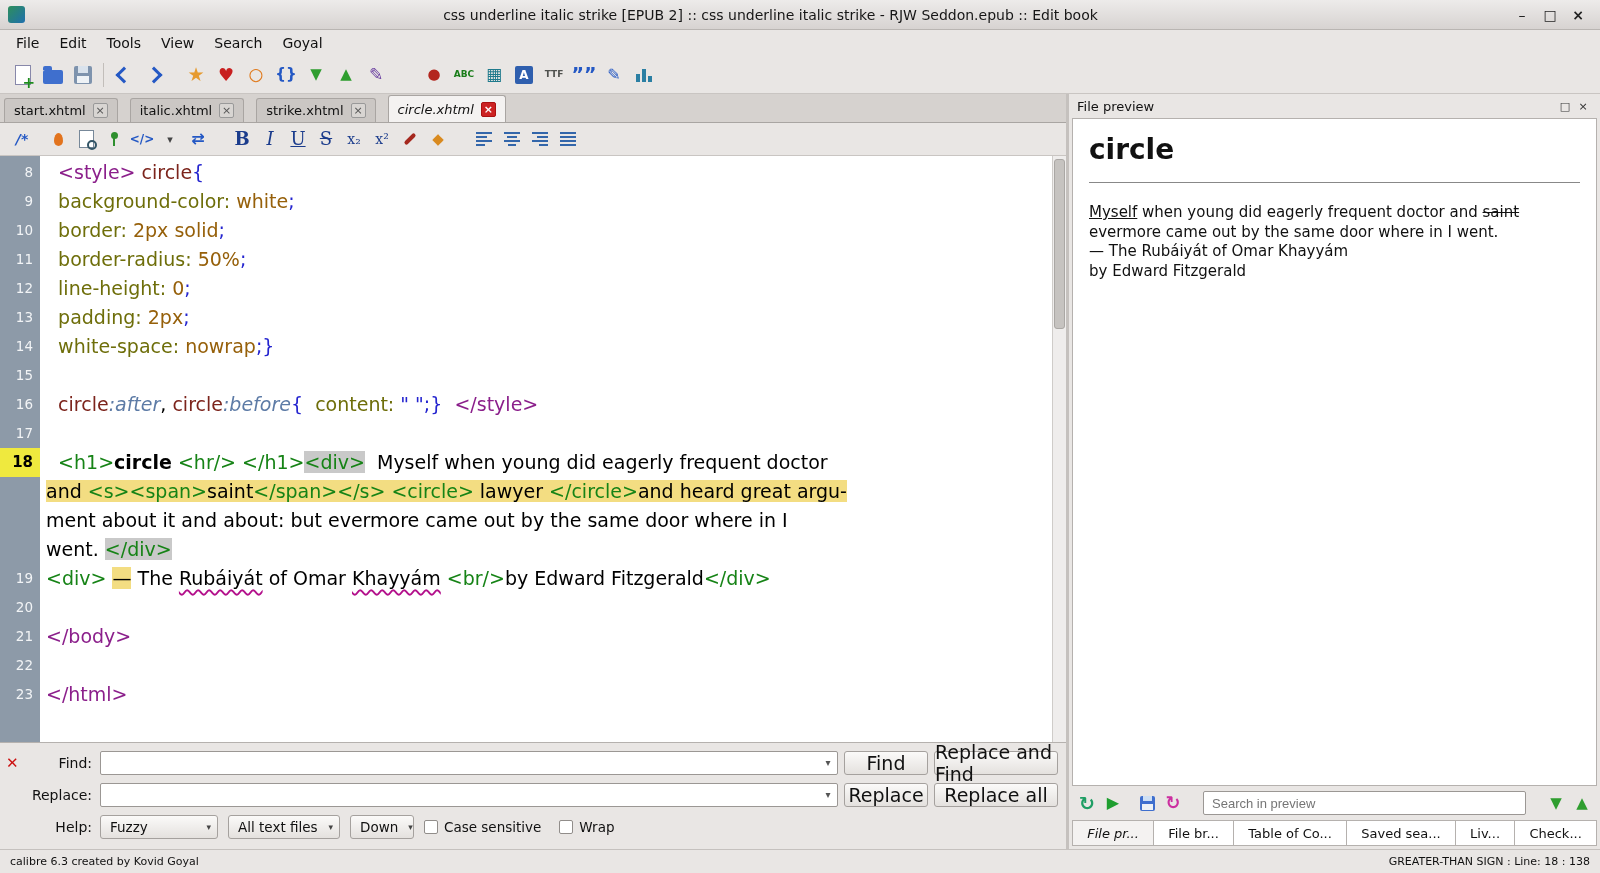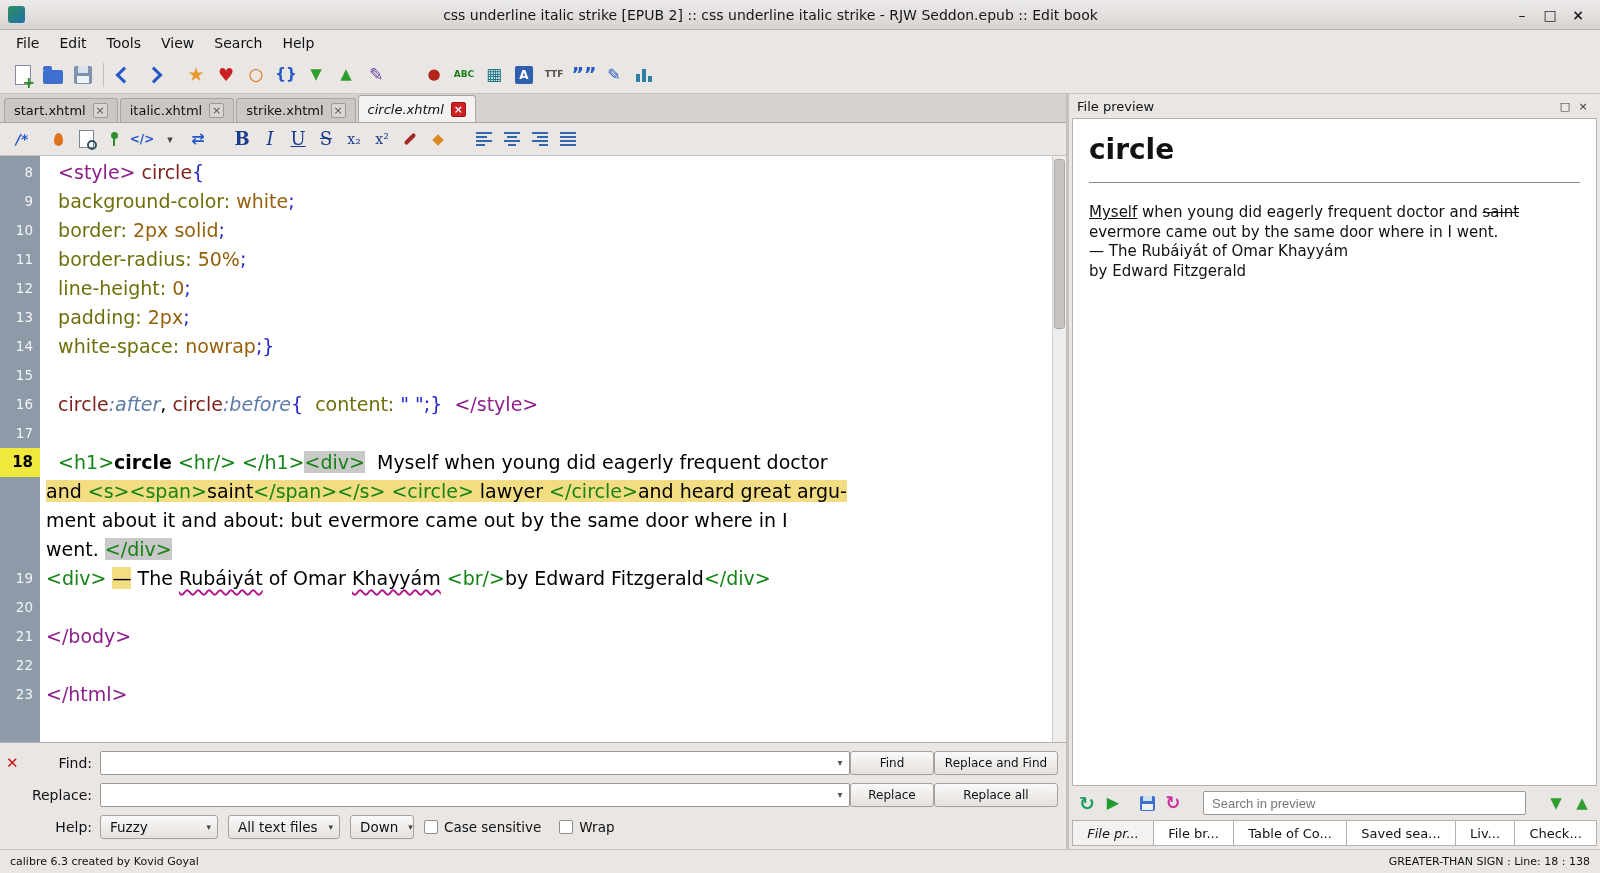--- a/index.html
+++ b/index.html
@@ -57,21 +57,21 @@
   .al-just{background-image:linear-gradient(#36a,#36a),linear-gradient(#36a,#36a),linear-gradient(#36a,#36a),linear-gradient(#36a,#36a);
      background-size:16px 2px,16px 2px,16px 2px,16px 2px;background-position:0 0,0 4px,0 8px,0 12px}
 
   
   #main{position:absolute;top:94px;left:0;right:0;bottom:24px;display:flex}
   #left{width:1066px;flex:none;display:flex;flex-direction:column}
   #splitter{width:3px;background:#c5c1be;flex:none}
   #right{flex:1;display:flex;flex-direction:column;background:#e9e6e4;min-width:0}
 
   
-  #tabbar{height:29px;display:flex;align-items:flex-end;background:#d6d2cf;padding:2px 4px 0;gap:2px;
+  #tabbar{height:29px;display:flex;align-items:flex-end;background:#d6d2cf;padding:2px 4px 0;gap:12px;
           border-bottom:1px solid #a9a5a2;box-sizing:border-box}
   .tab{height:24px;display:flex;align-items:center;gap:7px;padding:0 9px;background:#cbc7c4;
        border:1px solid #a9a5a2;border-bottom:none;border-radius:3px 3px 0 0;font-size:13px;box-sizing:border-box}
   .tab.active{background:#f4f2f1;height:27px}
   .tab-label.mod{font-style:italic}
   .tab-close{width:15px;height:15px;border:1px solid #999;background:#d8d5d2;color:#555;display:inline-flex;
        align-items:center;justify-content:center;font-size:11px;border-radius:2px;box-sizing:border-box}
   .tab-close.mod{background:#cc2222;border-color:#a11;color:#fff;font-weight:bold}
 
   #edtoolbar{height:33px;display:flex;align-items:center;background:#e9e6e4;border-bottom:1px solid #c9c5c2;
@@ -103,21 +103,21 @@
 
   
   #findpanel{height:106px;flex:none;background:#e9e6e4;padding:7px 8px 4px 6px;box-sizing:border-box}
   .fp-row{display:flex;align-items:center;height:25px;margin-bottom:7px}
   .fp-x{width:22px;color:#cc1111;font-weight:bold;font-size:15px;text-align:left;flex:none}
   .fp-label{width:64px;text-align:right;padding-right:8px;font-size:14px;flex:none}
   .combo-input{flex:1;height:24px;background:#fff;border:1px solid #9b9794;border-radius:2px;display:flex;align-items:center;min-width:0;box-sizing:border-box}
   .combo-input input{flex:1;border:none;outline:none;height:20px;padding:0 6px;font-size:13px;background:transparent;min-width:0}
   .combo-arrow{width:18px;text-align:center;color:#555;font-size:10px;flex:none}
   .btn{height:24px;border:1px solid #a5a19e;border-radius:3px;background:linear-gradient(#fbfaf9,#e4e1de);
-       font-size:12px;display:inline-flex;align-items:center;justify-content:center;flex:none;box-sizing:border-box}
+       font-size:19px;display:inline-flex;align-items:center;justify-content:center;margin-left:6px;flex:none;box-sizing:border-box}
   .btn.w1{width:84px}.btn.w2{width:124px}
   .combo{height:24px;border:1px solid #a5a19e;border-radius:3px;background:linear-gradient(#fbfaf9,#e4e1de);
        display:inline-flex;align-items:center;padding:0 6px 0 9px;font-size:13.5px;margin-right:10px;flex:none;box-sizing:border-box}
   .combo .arr{padding-left:10px;font-size:9px;color:#444}
   .combo.cw1{width:118px}.combo.cw2{width:112px}.combo.cw3{width:64px}
   .combo span:first-child{flex:1;text-align:left}
   .cb{display:inline-flex;align-items:center;margin-right:18px;font-size:13.5px;flex:none}
   .cbbox{width:14px;height:14px;border:1px solid #918d8a;background:#fff;border-radius:2px;margin-right:6px;box-sizing:border-box}
 
   
@@ -156,21 +156,21 @@
   <span class="win-btn">□</span>
   <span class="win-btn close">×</span>
 </div>
 
 <div id="menubar">
     <span class="menu-item">File</span>
     <span class="menu-item">Edit</span>
     <span class="menu-item">Tools</span>
     <span class="menu-item">View</span>
     <span class="menu-item">Search</span>
-    <span class="menu-item">Help</span>
+    <span class="menu-item">Goyal</span>
   </div>
 
 <div id="toolbar">
     <span class="tbtn">
       <span class="gl ic-newdoc"></span>
     </span>
     <span class="tbtn">
       <span class="gl ic-folder"></span>
     </span>
     <span class="tbtn">

